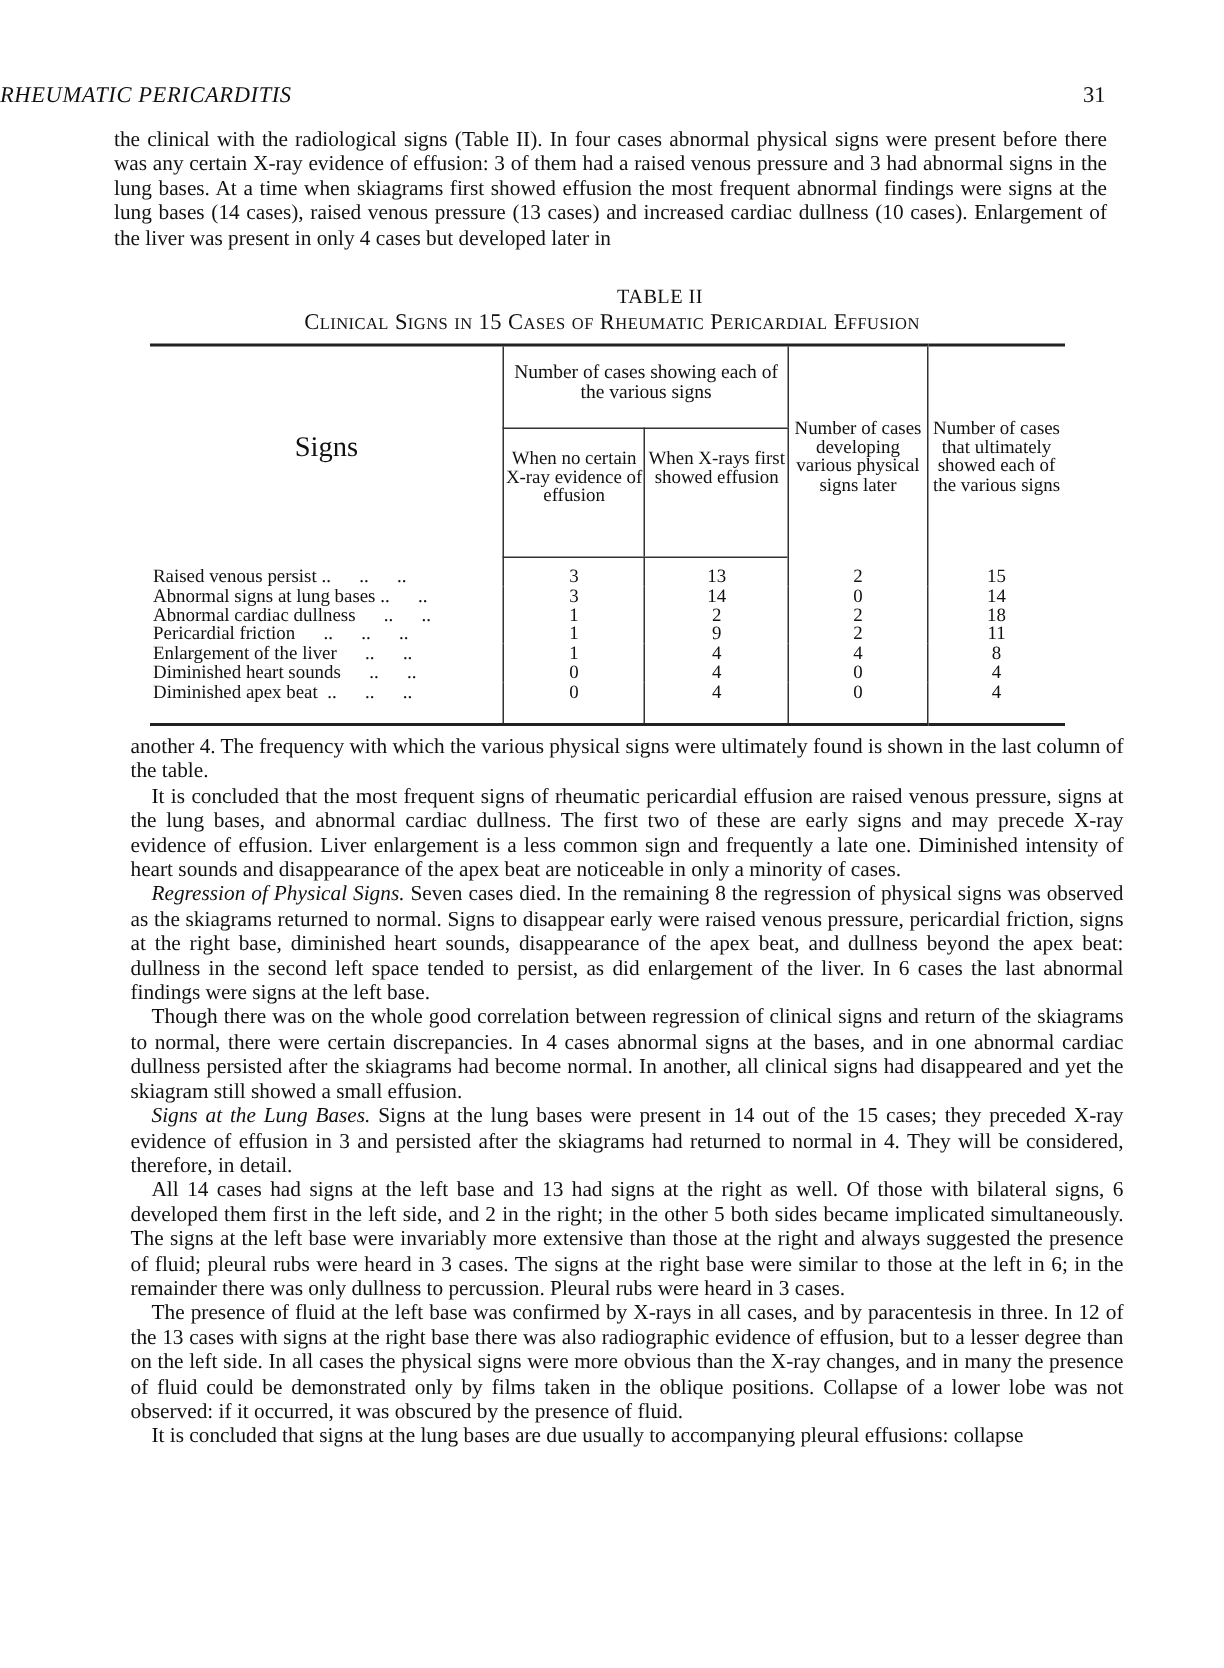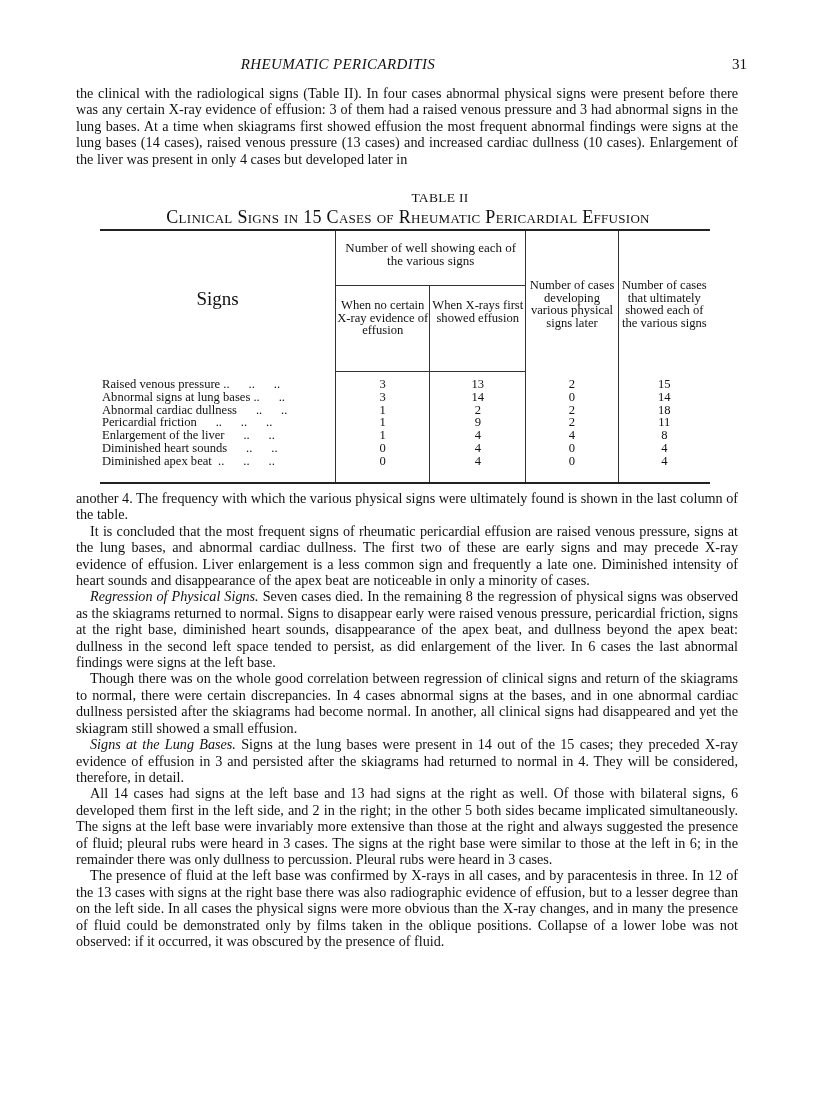--- a/index.html
+++ b/index.html
@@ -5,42 +5,42 @@
   html, body { margin: 0; padding: 0; background: #ffffff; }
   body {
     width: 816px; height: 1112px; position: relative; overflow: hidden;
     font-family: "Liberation Serif", "DejaVu Serif", serif;
     color: #111111;
   }
   .running-head {
     position: absolute; top: 52px; left: 0; width: 816px; height: 20px;
   }
   .running-title {
-    position: absolute; left: 0; width: 676px; text-align: center;
+    position: absolute; left: 0; width: 676px; 
     font-style: italic; font-size: 15px; letter-spacing: 0.4px; top: 4px;
   }
   .page-number {
-    position: absolute; right: 69px; top: 4px; font-size: 15px;
+    position: absolute; right: 79px; top: 4px; font-size: 15px;
   }
   .body-text {
     position: absolute; left: 76px; width: 662px;
     font-size: 14.2px; line-height: 16.4px; text-align: justify;
   }
   .body-text p { margin: 0; font-family: Liberation Serif, serif; }
   .body-text p.indent { text-indent: 14px; }
   .body-text p.noindent { text-indent: 0; }
   .body-text .run-in { font-style: italic; }
   #text-top { top: 85px; }
-  #text-bottom { top: 490px; }
+  #text-bottom { top: 490px; margin-left: 11px; }
 
   .table-caption {
     position: absolute; left: 0; width: 816px; text-align: center;
   }
   .table-label { top: 190px; font-size: 13.5px; letter-spacing: 0.3px; margin-left: 32px; }
-  .table-title { top: 207px; font-size: 18px; font-variant: small-caps; letter-spacing: 0.3px; }
+  .table-title { top: 207px; font-size: 15px; font-variant: small-caps; letter-spacing: 0.3px; }
 
   .table-wrap {
     position: absolute; left: 100px; top: 229px; width: 610px;
   }
   table.data {
     border-collapse: collapse; width: 610px;
     font-size: 12.6px; line-height: 12.6px;
   }
   table.data th, table.data td { padding: 0; font-weight: normal; }
   table.data thead tr.top th { border-top: 2px solid #222; }
@@ -72,32 +72,32 @@
 </div>
 
 <div class="table-caption table-label">TABLE II</div>
 <div class="table-caption table-title">Clinical Signs in 15 Cases of Rheumatic Pericardial Effusion</div>
 
 <div class="table-wrap">
   <table class="data">
     <thead>
       <tr class="top">
         <th class="signs-h" rowspan="2">Signs</th>
-        <th class="group-h vline" colspan="2">Number of well showing each of the various signs</th>
+        <th class="group-h vline" colspan="2">Number of cases showing each of the various signs</th>
         <th class="col-h vline w3" rowspan="2">Number of cases developing various physical signs later</th>
         <th class="col-h vline w4" rowspan="2">Number of cases that ultimately showed each of the various signs</th>
       </tr>
       <tr class="last">
         <th class="sub-h vline w1">When no certain X-ray evidence of effusion</th>
         <th class="sub-h vline w2">When X-rays first showed effusion</th>
       </tr>
     </thead>
     <tbody id="table-body">
         <tr>
-          <td class="sign-cell">Raised venous pressure ..      ..      ..</td>
+          <td class="sign-cell">Raised venous persist ..      ..      ..</td>
           <td class="vline">3</td>
           <td class="vline">13</td>
           <td class="vline">2</td>
           <td class="vline">15</td>
         </tr>
         <tr>
           <td class="sign-cell">Abnormal signs at lung bases ..      ..</td>
           <td class="vline">3</td>
           <td class="vline">14</td>
           <td class="vline">0</td>
@@ -150,13 +150,14 @@
 </div>
 
 <div class="body-text" id="text-bottom">
     <p class="noindent"><span>another 4. The frequency with which the various physical signs were ultimately found is shown in the last column of the table.</span></p>
     <p class="indent"><span>It is concluded that the most frequent signs of rheumatic pericardial effusion are raised venous pressure, signs at the lung bases, and abnormal cardiac dullness. The first two of these are early signs and may precede X-ray evidence of effusion. Liver enlargement is a less common sign and frequently a late one. Diminished intensity of heart sounds and disappearance of the apex beat are noticeable in only a minority of cases.</span></p>
     <p class="indent"><span class="run-in">Regression of Physical Signs.</span><span> Seven cases died. In the remaining 8 the regression of physical signs was observed as the skiagrams returned to normal. Signs to disappear early were raised venous pressure, pericardial friction, signs at the right base, diminished heart sounds, disappearance of the apex beat, and dullness beyond the apex beat: dullness in the second left space tended to persist, as did enlargement of the liver. In 6 cases the last abnormal findings were signs at the left base.</span></p>
     <p class="indent"><span>Though there was on the whole good correlation between regression of clinical signs and return of the skiagrams to normal, there were certain discrepancies. In 4 cases abnormal signs at the bases, and in one abnormal cardiac dullness persisted after the skiagrams had become normal. In another, all clinical signs had disappeared and yet the skiagram still showed a small effusion.</span></p>
     <p class="indent"><span class="run-in">Signs at the Lung Bases.</span><span> Signs at the lung bases were present in 14 out of the 15 cases; they preceded X-ray evidence of effusion in 3 and persisted after the skiagrams had returned to normal in 4. They will be considered, therefore, in detail.</span></p>
     <p class="indent"><span>All 14 cases had signs at the left base and 13 had signs at the right as well. Of those with bilateral signs, 6 developed them first in the left side, and 2 in the right; in the other 5 both sides became implicated simultaneously. The signs at the left base were invariably more extensive than those at the right and always suggested the presence of fluid; pleural rubs were heard in 3 cases. The signs at the right base were similar to those at the left in 6; in the remainder there was only dullness to percussion. Pleural rubs were heard in 3 cases.</span></p>
     <p class="indent"><span>The presence of fluid at the left base was confirmed by X-rays in all cases, and by paracentesis in three. In 12 of the 13 cases with signs at the right base there was also radiographic evidence of effusion, but to a lesser degree than on the left side. In all cases the physical signs were more obvious than the X-ray changes, and in many the presence of fluid could be demonstrated only by films taken in the oblique positions. Collapse of a lower lobe was not observed: if it occurred, it was obscured by the presence of fluid.</span></p>
+    <p class="indent"><span>It is concluded that signs at the lung bases are due usually to accompanying pleural effusions: collapse</span></p>
   </div>
 
 </body></html>

